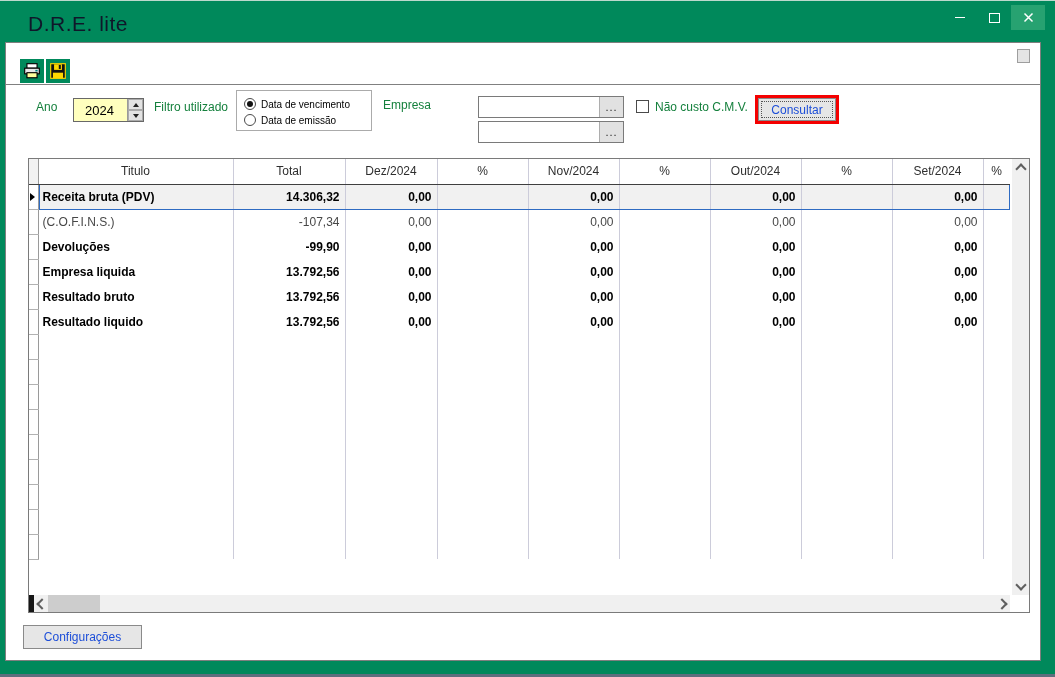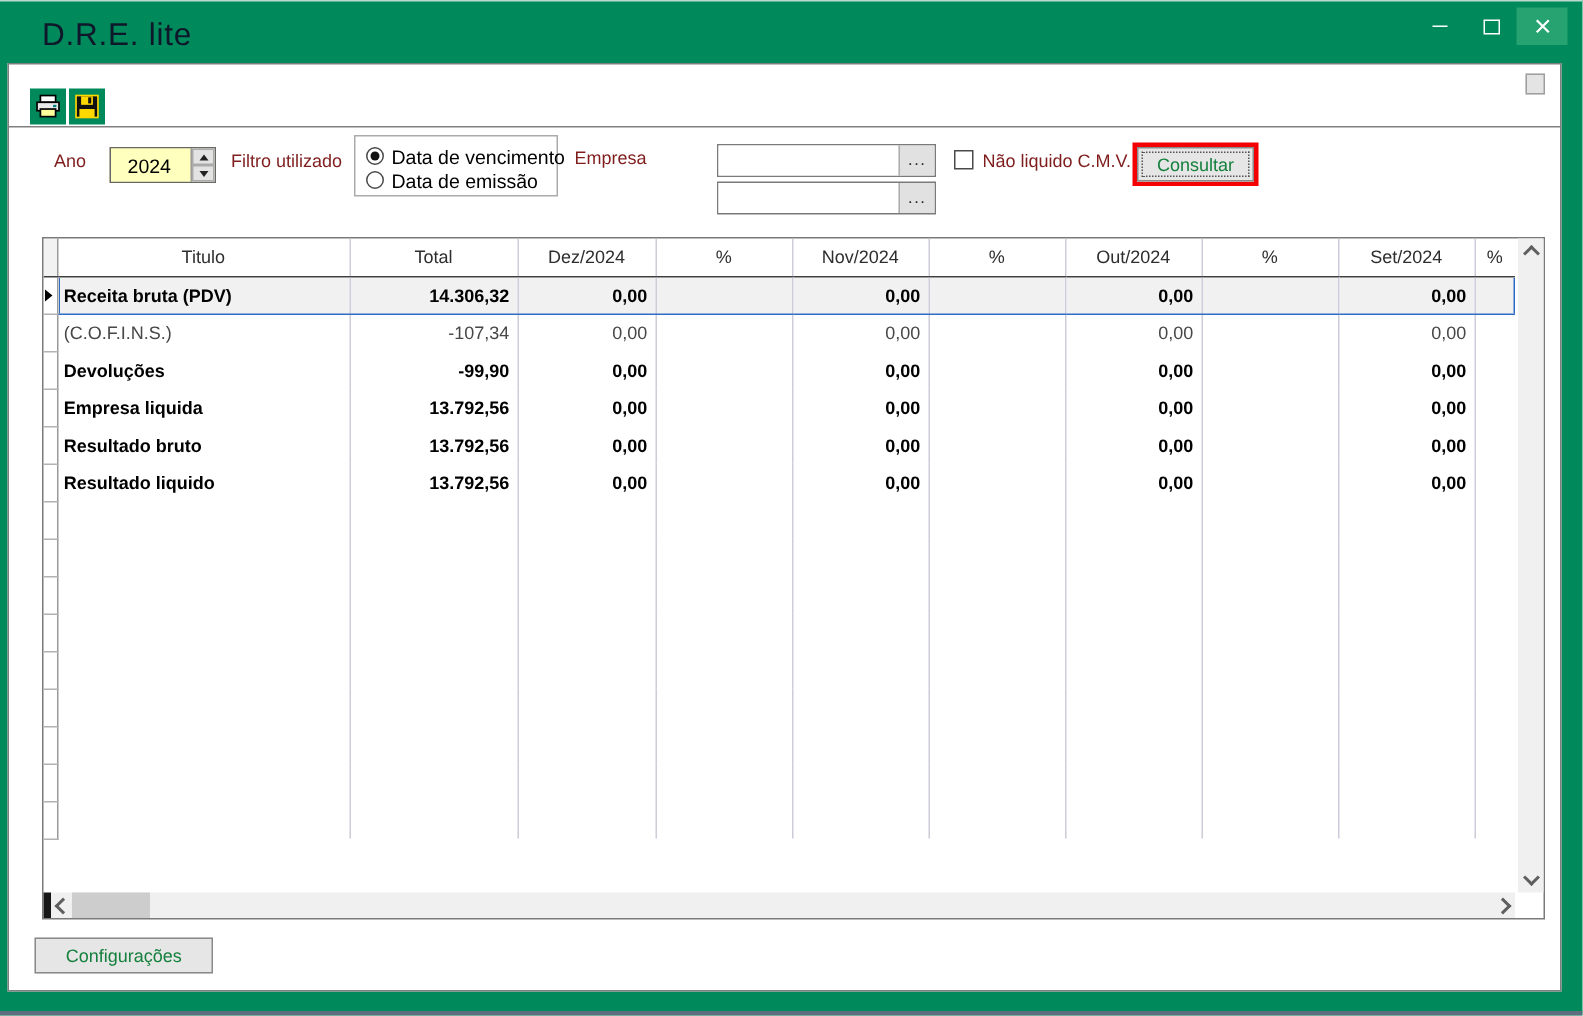--- a/index.html
+++ b/index.html
@@ -20,38 +20,38 @@
   .g-min{width:10px;height:1px;background:#fff;}
   .g-max{width:9px;height:8px;border:1px solid #fff;}
   
   .client{position:absolute;left:5px;top:42px;width:1036px;height:619px;background:#ffffff;
     border:1px solid #7f7f7f;box-sizing:border-box;}
   .toolbar{position:absolute;left:0;top:0;right:0;height:41px;border-bottom:1px solid #808080;}
   .tbtn{position:absolute;top:16px;width:24px;height:24px;background:#00895B;display:flex;align-items:center;justify-content:center;}
   .tbtn.print{left:14px;} .tbtn.save{left:40px;}
   .corner-grip{position:absolute;top:6px;right:10px;width:13px;height:14px;background:#e4e4e4;border:1px solid #9e9e9e;box-sizing:border-box;}
   
-  .flabel{position:absolute;font-size:12px;color:#7f1d1d;white-space:nowrap;}
+  .flabel{position:absolute;font-size:12px;color:#15803d;white-space:nowrap;}
   .spin{position:absolute;left:67px;top:55px;width:71px;height:24px;border:1px solid #686868;box-sizing:border-box;display:flex;background:#FFFFBE;}
   .spin input{flex:1;min-width:0;border:0;background:#FFFFBE;font-family:"Liberation Sans",sans-serif;font-size:13px;text-align:center;outline:none;padding:0 2px 0 0;}
   .spinner{width:15px;display:flex;flex-direction:column;border-left:1px solid #9a9a9a;}
   .spinner .sb{flex:1;background:#e3e3e3;border:1px solid #ababab;display:flex;align-items:center;justify-content:center;box-sizing:border-box;}
   .tri-up{width:0;height:0;border-left:3px solid transparent;border-right:3px solid transparent;border-bottom:4px solid #222;}
   .tri-dn{width:0;height:0;border-left:3px solid transparent;border-right:3px solid transparent;border-top:4px solid #222;}
   .groupbox{position:absolute;left:230px;top:47px;width:136px;height:41px;border:1px solid #ababab;box-sizing:border-box;background:#fff;}
   .radiorow{position:absolute;left:7px;height:16px;display:flex;align-items:center;}
   .radio{width:12px;height:12px;border:1px solid #4a4a4a;border-radius:50%;box-sizing:border-box;margin-right:5px;position:relative;background:#fff;flex:0 0 auto;}
   .radio.on::after{content:"";position:absolute;left:2px;top:2px;width:6px;height:6px;border-radius:50%;background:#111;}
-  .radiolabel{font-size:13px;color:#000;white-space:nowrap;}
+  .radiolabel{font-size:10px;color:#000;white-space:nowrap;}
   .lookup{position:absolute;left:472px;width:146px;height:22px;border:1px solid #7a7a7a;box-sizing:border-box;display:flex;background:#fff;}
   .lookup input{flex:1;min-width:0;border:0;outline:none;font-family:"Liberation Sans",sans-serif;font-size:12px;padding:0 3px;}
   .lookup .dots{width:23px;background:#e1e1e1;border-left:1px solid #adadad;display:flex;align-items:center;justify-content:center;font-size:11px;color:#222;letter-spacing:1px;}
   .checkbox{position:absolute;left:630px;top:57px;width:13px;height:13px;border:1px solid #4a4a4a;box-sizing:border-box;background:#fff;}
   .redframe{position:absolute;left:749px;top:52px;width:84px;height:29px;border:3px solid #f40000;box-sizing:border-box;background:#fff;}
-  .btn{background:#e6e6e6;border:1px solid #8a8a8a;font-family:"Liberation Sans",sans-serif;font-size:12px;color:#15803d;
+  .btn{background:#e6e6e6;border:1px solid #8a8a8a;font-family:"Liberation Sans",sans-serif;font-size:12px;color:#1d4ed8;
     display:flex;align-items:center;justify-content:center;box-sizing:border-box;}
   .redframe .btn{width:100%;height:100%;outline:1px dotted #555;outline-offset:-4px;}
   .u-first::first-letter{text-decoration:underline;}
   
   .grid{position:absolute;left:22px;top:115px;width:1002px;height:455px;border:1px solid #7a7a7a;box-sizing:border-box;background:#fff;}
   .grid-clip{position:absolute;left:0;top:0;width:981px;height:436px;overflow:hidden;}
   table.dre{border-collapse:collapse;table-layout:fixed;width:981px;font-size:12px;}
   table.dre tr{height:25px;}
   table.dre th{font-weight:normal;color:#2e2e2e;text-align:center;background:#fff;
     border-right:1px solid #ccccda;border-bottom:1px solid #3f3f3f;padding:0;overflow:hidden;white-space:nowrap;}
@@ -151,21 +151,21 @@
   <div class="lookup" style="top:53px;">
     <input value="" style="">
     <div class="dots">...</div>
   </div>
   <span class="flabel" style="left:365px;top:82px;margin-top:39px;">Centro de custo</span>
   <div class="lookup" style="top:78px;">
     <input value="" style="">
     <div class="dots">...</div>
   </div>
   <div class="checkbox"></div>
-  <span class="flabel" style="left:649px;top:57px;">Não liquido C.M.V.</span>
+  <span class="flabel" style="left:649px;top:57px;">Não custo C.M.V.</span>
   <div class="redframe">
     <div class="btn u-first">Consultar</div>
   </div>
 
   <div class="grid">
     <div class="grid-clip" id="grid-host">
         <table class="dre">
           <colgroup>
             <col style="width: 9px;">
             <col style="width: 195px;">

